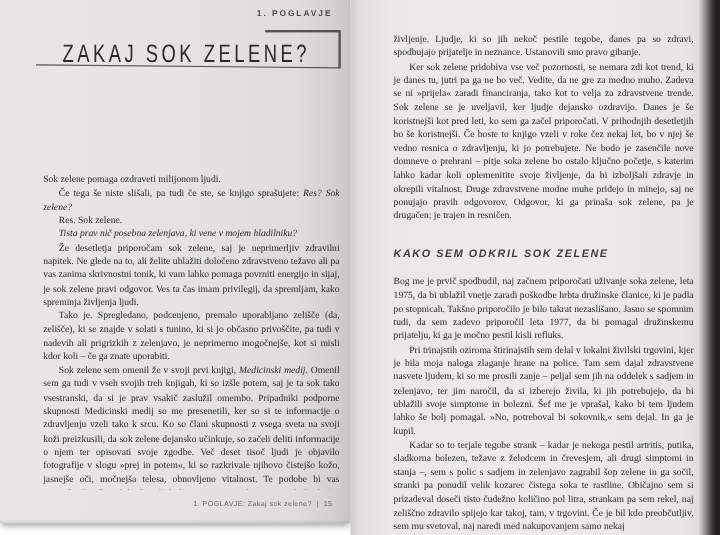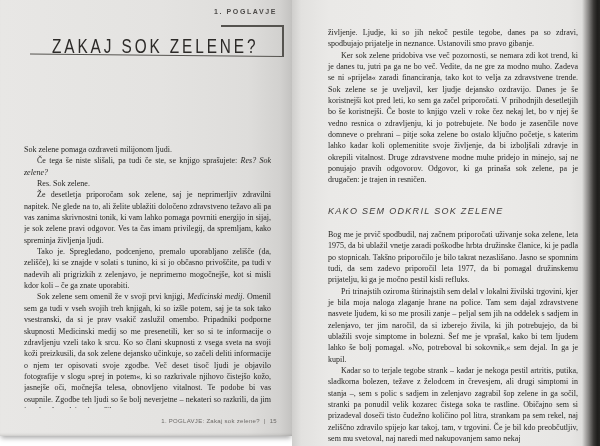--- a/index.html
+++ b/index.html
@@ -51,21 +51,21 @@
 
   .body-text {
     font-size: 8px; line-height: 11.35px;
     color: #262624; text-align: justify;
   }
   .body-text p { margin: 0; }
   .body-text p.indent { text-indent: 13px; }
   .body-text em { font-style: italic; }
 
   .lp-body {
-    position: absolute; left: 24px; top: 144px;
+    position: absolute; left: 36px; top: 144px;
     width: 247px; height: 264px; overflow: hidden;
   }
   .page-footer {
     position: absolute; right: 15px; bottom: 12px;
     font-family: "Liberation Sans", sans-serif;
     font-size: 6px; color: #6b6966; letter-spacing: 0.3px;
     white-space: nowrap;
   }
   .page-footer .sep { margin: 0 4px; }
 
@@ -80,21 +80,21 @@
   }
   .page-right .edge-dark {
     position: absolute; right: 0; top: 0;
     width: 18px; height: 446px;
     background: linear-gradient(to right,
       rgba(40,40,38,0) 0%, #8a8886 35%, #3a3836 65%, #1e1d1b 85%, #232220 100%);
   }
   .section-heading {
     margin: 20px 0 13px 0;
     font-family: "Liberation Sans", sans-serif;
-    font-style: italic; font-weight: 400;
+    font-style: italic; font-weight: 700;
     font-size: 9px; letter-spacing: 1.3px;
     color: #3f3d3b; white-space: nowrap;
   }
   .rp-block { width: 250px; }
 </style>
 </head>
 <body>
 
 <div class="photo">
 
@@ -104,20 +104,21 @@
     <div class="deco deco-top"></div>
     <div class="deco deco-right"></div>
     <div class="deco deco-bottom"></div>
 
     <h1 class="chapter-title">ZAKAJ SOK ZELENE?</h1>
 
     <div class="body-text lp-body">
         <p><span>Sok zelene pomaga ozdraveti milijonom ljudi.</span></p>
         <p class="indent"><span>Če tega še niste slišali, pa tudi če ste, se knjigo sprašujete: </span><em>Res? Sok zelene?</em></p>
         <p class="indent"><span>Res. Sok zelene.</span></p>
+        <p class="indent"><em>Tista prav nič posebna zelenjava, ki vene v mojem hladilniku?</em></p>
         <p class="indent"><span>Že desetletja priporočam sok zelene, saj je neprimerljiv zdravilni napitek. Ne glede na to, ali želite ublažiti določeno zdravstveno težavo ali pa vas zanima skrivnostni tonik, ki vam lahko pomaga povrniti energijo in sijaj, je sok zelene pravi odgovor. Ves ta čas imam privilegij, da spremljam, kako spreminja življenja ljudi.</span></p>
         <p class="indent"><span>Tako je. Spregledano, podcenjeno, premalo uporabljano zelišče (da, zelišče), ki se znajde v solati s tunino, ki si jo občasno privoščite, pa tudi v nadevih ali prigrizkih z zelenjavo, je neprimerno mogočnejše, kot si misli kdor koli – če ga znate uporabiti.</span></p>
         <p class="indent"><span>Sok zelene sem omenil že v svoji prvi knjigi, </span><em>Medicinski medij</em><span>. Omenil sem ga tudi v vseh svojih treh knjigah, ki so izšle potem, saj je ta sok tako vsestranski, da si je prav vsakič zaslužil omembo. Pripadniki podporne skupnosti Medicinski medij so me presenetili, ker so si te informacije o zdravljenju vzeli tako k srcu. Ko so člani skupnosti z vsega sveta na svoji koži preizkusili, da sok zelene dejansko učinkuje, so začeli deliti informacije o njem ter opisovati svoje zgodbe. Več deset tisoč ljudi je objavilo fotografije v slogu »prej in potem«, ki so razkrivale njihovo čistejšo kožo, jasnejše oči, močnejša telesa, obnovljeno vitalnost. Te podobe bi vas osupnile. Zgodbe teh ljudi so še bolj neverjetne – nekateri so razkrili, da jim je sok zelene dejansko rešil</span></p>
       </div>
 
     <div class="page-footer">
       <span>1. POGLAVJE: Zakaj sok zelene?</span><span class="sep">|</span><span>15</span>
     </div>
   </div>
 

